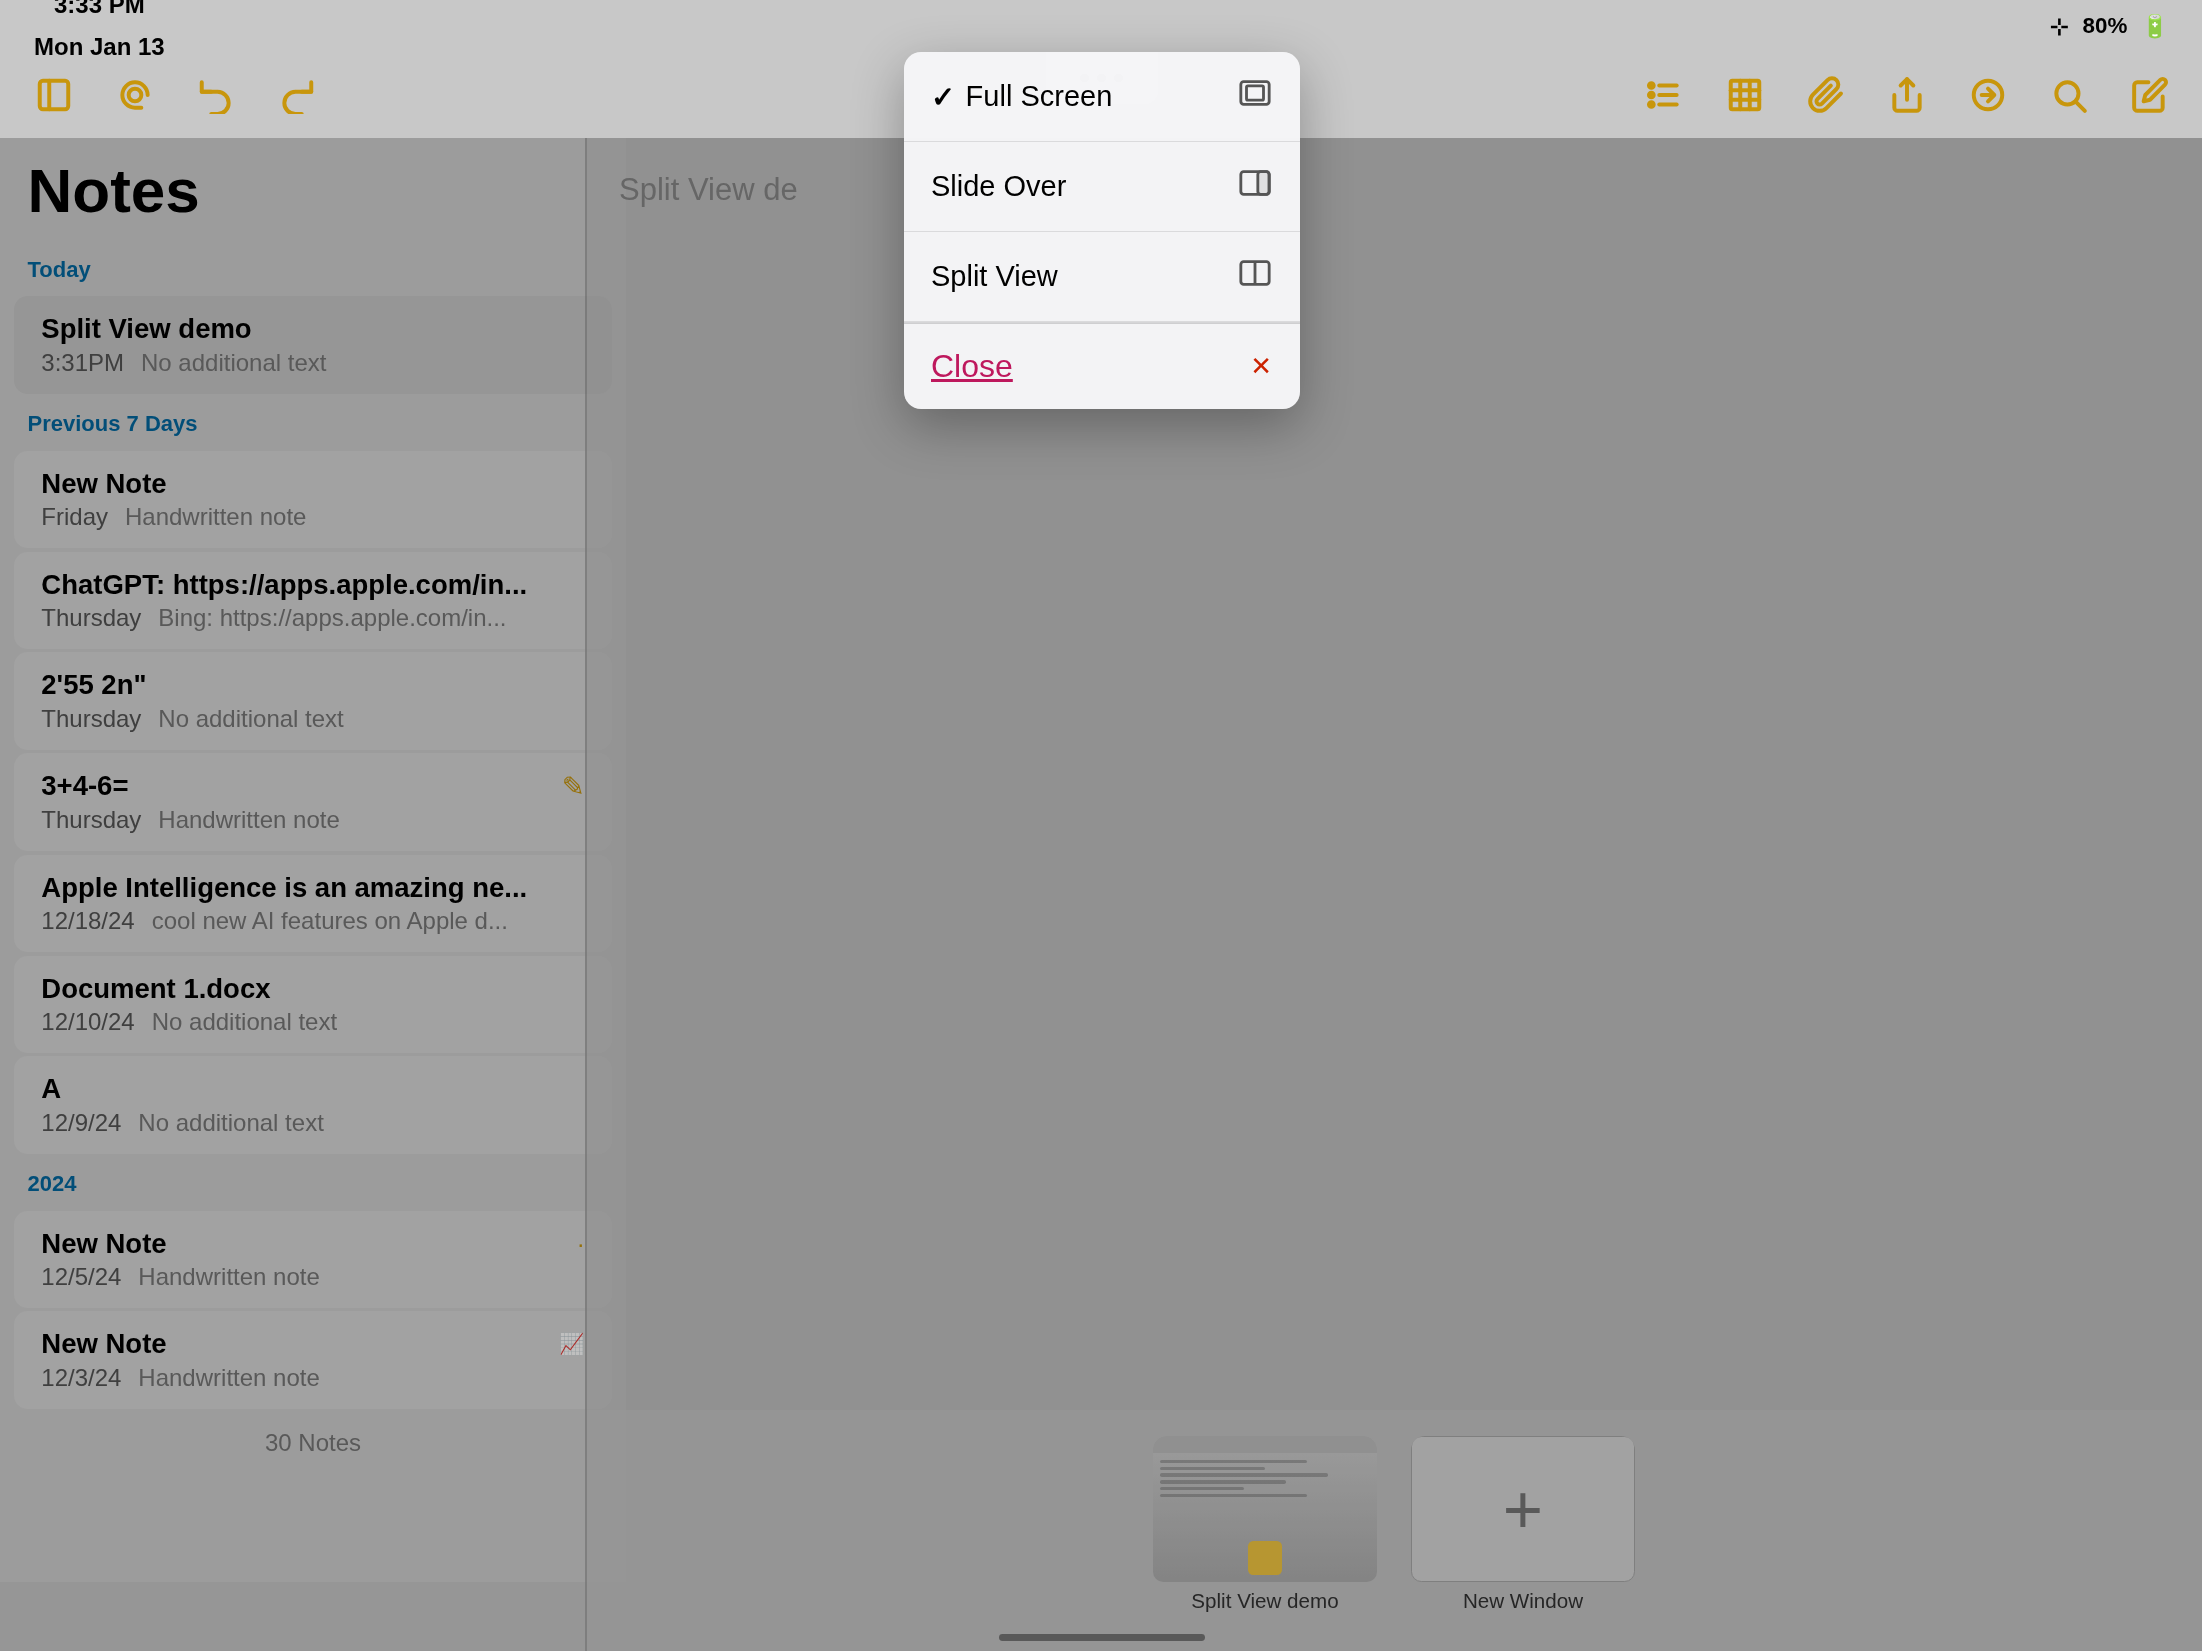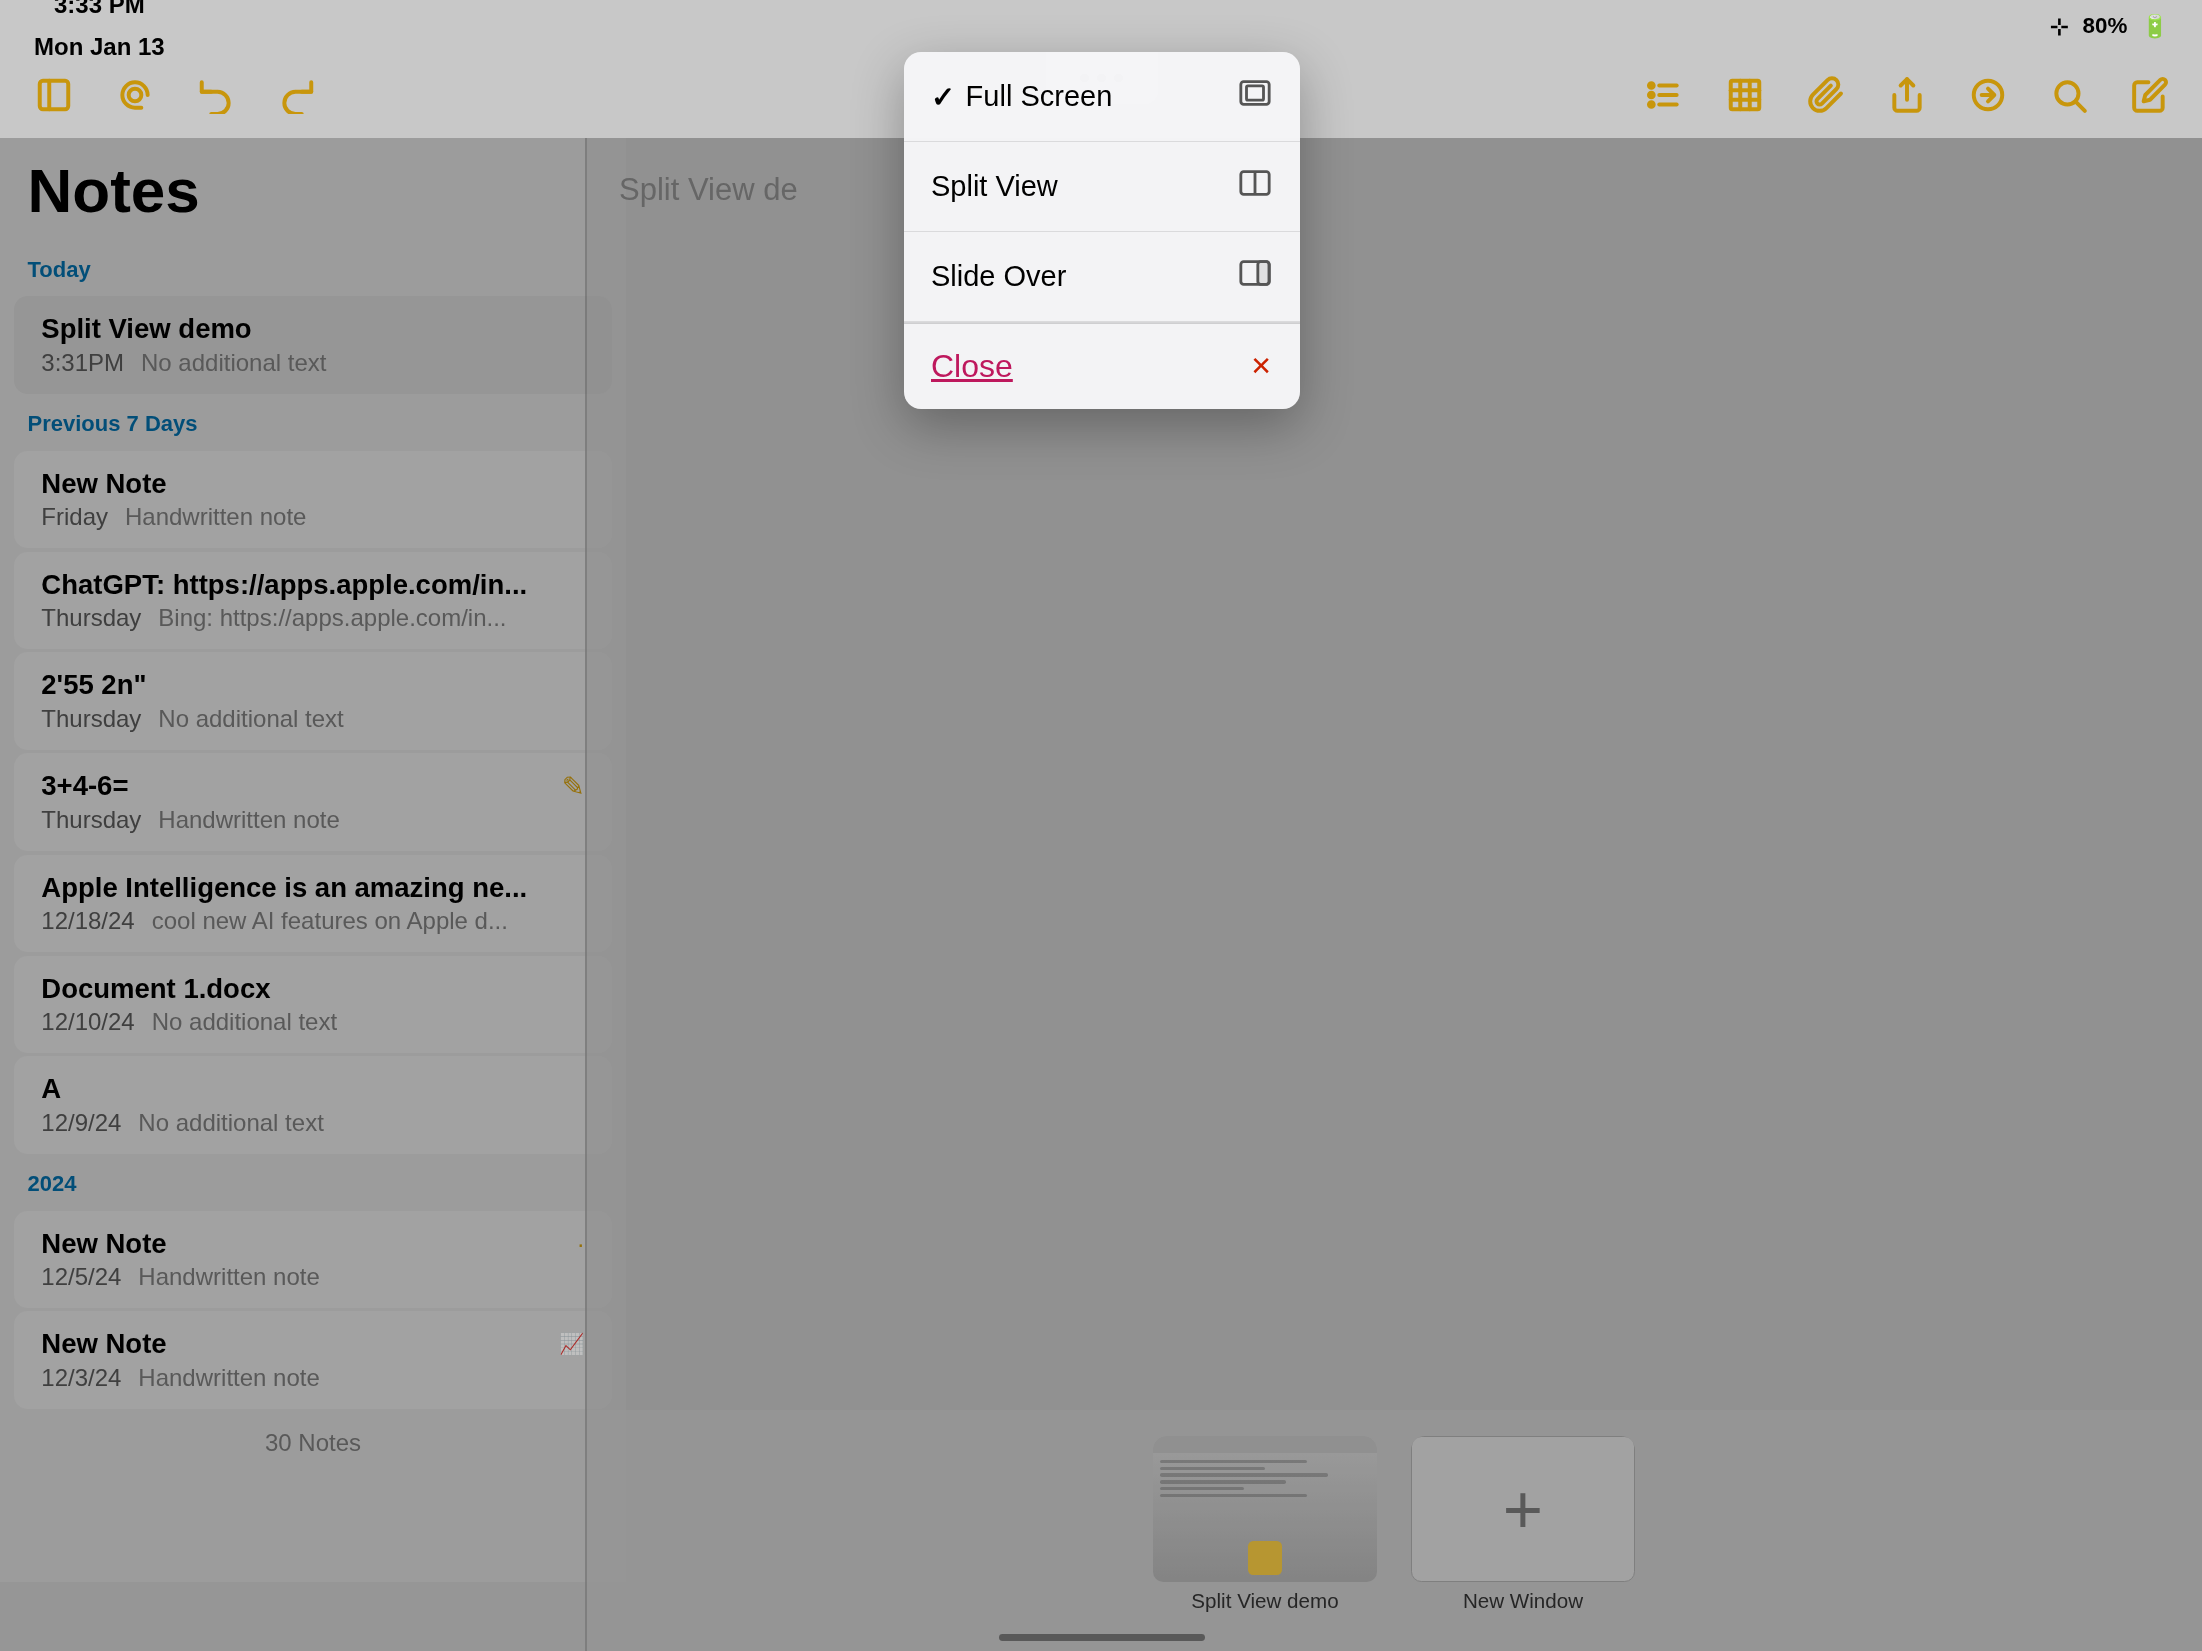--- a/index.html
+++ b/index.html
@@ -592,35 +592,35 @@
     </span>
     <span class="menu-icon">
       <svg viewBox="0 0 24 24" stroke="#555" fill="none" stroke-width="2">
         <rect x="2" y="4" width="20" height="16" rx="2"></rect>
         <rect x="6" y="7" width="12" height="10" rx="1"></rect>
       </svg>
     </span>
   </div>
 
   <div class="menu-item">
+    <span class="menu-label">Slide Over</span>
+    <span class="menu-icon">
+      <svg viewBox="0 0 24 24" stroke="#555" fill="none" stroke-width="2">
+        <rect x="2" y="4" width="20" height="16" rx="2"></rect>
+        <rect x="14" y="4" width="8" height="16" rx="2" fill="rgba(0,0,0,0.08)"></rect>
+      </svg>
+    </span>
+  </div>
+
+  <div class="menu-item">
     <span class="menu-label">Split View</span>
     <span class="menu-icon">
       <svg viewBox="0 0 24 24" stroke="#555" fill="none" stroke-width="2">
         <rect x="2" y="4" width="20" height="16" rx="2"></rect>
         <line x1="12" y1="4" x2="12" y2="20"></line>
-      </svg>
-    </span>
-  </div>
-
-  <div class="menu-item">
-    <span class="menu-label">Slide Over</span>
-    <span class="menu-icon">
-      <svg viewBox="0 0 24 24" stroke="#555" fill="none" stroke-width="2">
-        <rect x="2" y="4" width="20" height="16" rx="2"></rect>
-        <rect x="14" y="4" width="8" height="16" rx="2" fill="rgba(0,0,0,0.08)"></rect>
       </svg>
     </span>
   </div>
 
   <div style="height:0.9px;background:rgba(0,0,0,0.12);margin:0;"></div>
 
   <div class="menu-item close-item separator">
     <span class="menu-label" style="color:#be185d;font-size:32px;text-decoration:underline;">Close</span>
     <span class="menu-icon" style="color:#cc2200;">✕</span>
   </div>

